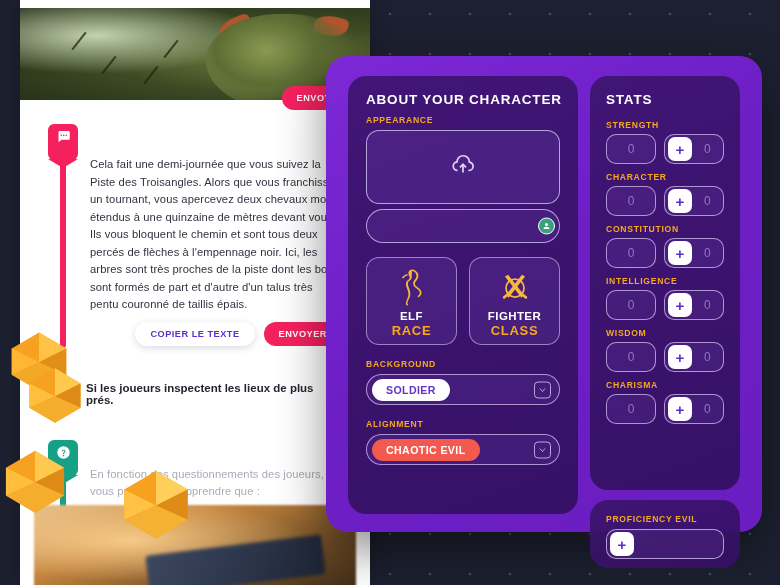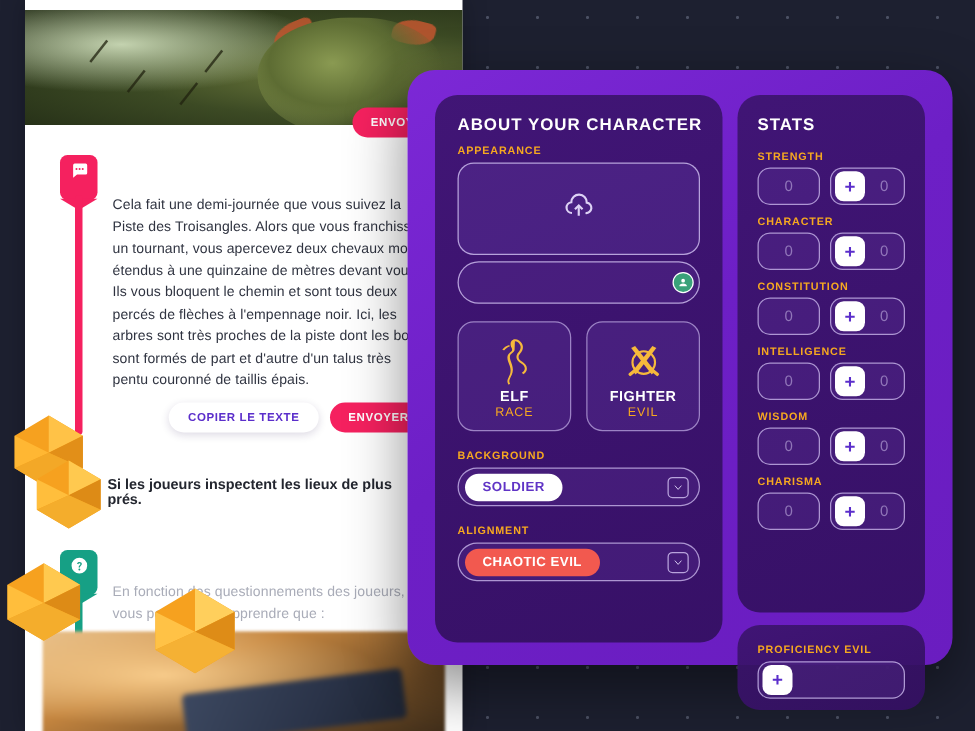--- a/index.html
+++ b/index.html
@@ -187,21 +187,21 @@
 
   .pickrow { display:flex; gap:12px; margin-top:14px; }
   .pick {
     flex:1; height:88px; border:1.2px solid rgba(214,198,245,.6); border-radius:13px;
     background:rgba(120,80,190,.20);
     display:flex; flex-direction:column; align-items:center; justify-content:center; gap:1px;
   }
   .pick .glyph{ height:44px; display:flex; align-items:center; }
   .pick .glyph svg{ width:34px; height:40px; fill:#f6b93b; }
   .pick .t1 { color:#fff; font-size:11.5px; font-weight:bold; letter-spacing:.4px; }
-  .pick .t2 { color:#f6a820; font-size:10px; font-weight:normal; letter-spacing:.7px; }
+  .pick .t2 { color:#f6a820; font-size:13px; font-weight:bold; letter-spacing:.7px; }
 
   .fieldgrp { margin-top:14px; }
   .select {
     position:relative; margin-top:5px; height:31px;
     border:1.2px solid rgba(214,198,245,.72); border-radius:16px;
     background:rgba(120,80,190,.18);
     display:flex; align-items:center; padding-left:5px;
   }
   .pill {
     font-size:10.6px; font-weight:bold; letter-spacing:.4px;
@@ -390,21 +390,21 @@
             <span class="glyph">
               <svg viewBox="0 0 64 64">
                 <circle cx="32" cy="34" r="17" fill="none" stroke="#f6b93b" stroke-width="3.2"></circle>
                 <path d="M13 12l6-3 30 38-5 5z"></path>
                 <path d="M51 12l-6-3-30 38 5 5z"></path>
                 <rect x="8" y="47" width="13" height="5" rx="2" transform="rotate(-40 14 49)"></rect>
                 <rect x="43" y="47" width="13" height="5" rx="2" transform="rotate(40 50 49)"></rect>
               </svg>
             </span>
             <span class="t1">FIGHTER</span>
-            <span class="t2">EVIL</span>
+            <span class="t2">CLASS</span>
           </div>
         </div>
 
         <div class="fieldgrp">
           <div class="fl">BACKGROUND</div>
           <div class="select">
             <span class="pill white">SOLDIER</span>
             <span class="caret">
               <svg viewBox="0 0 24 24">
                   <path d="M5 8l7 8 7-8"></path>

